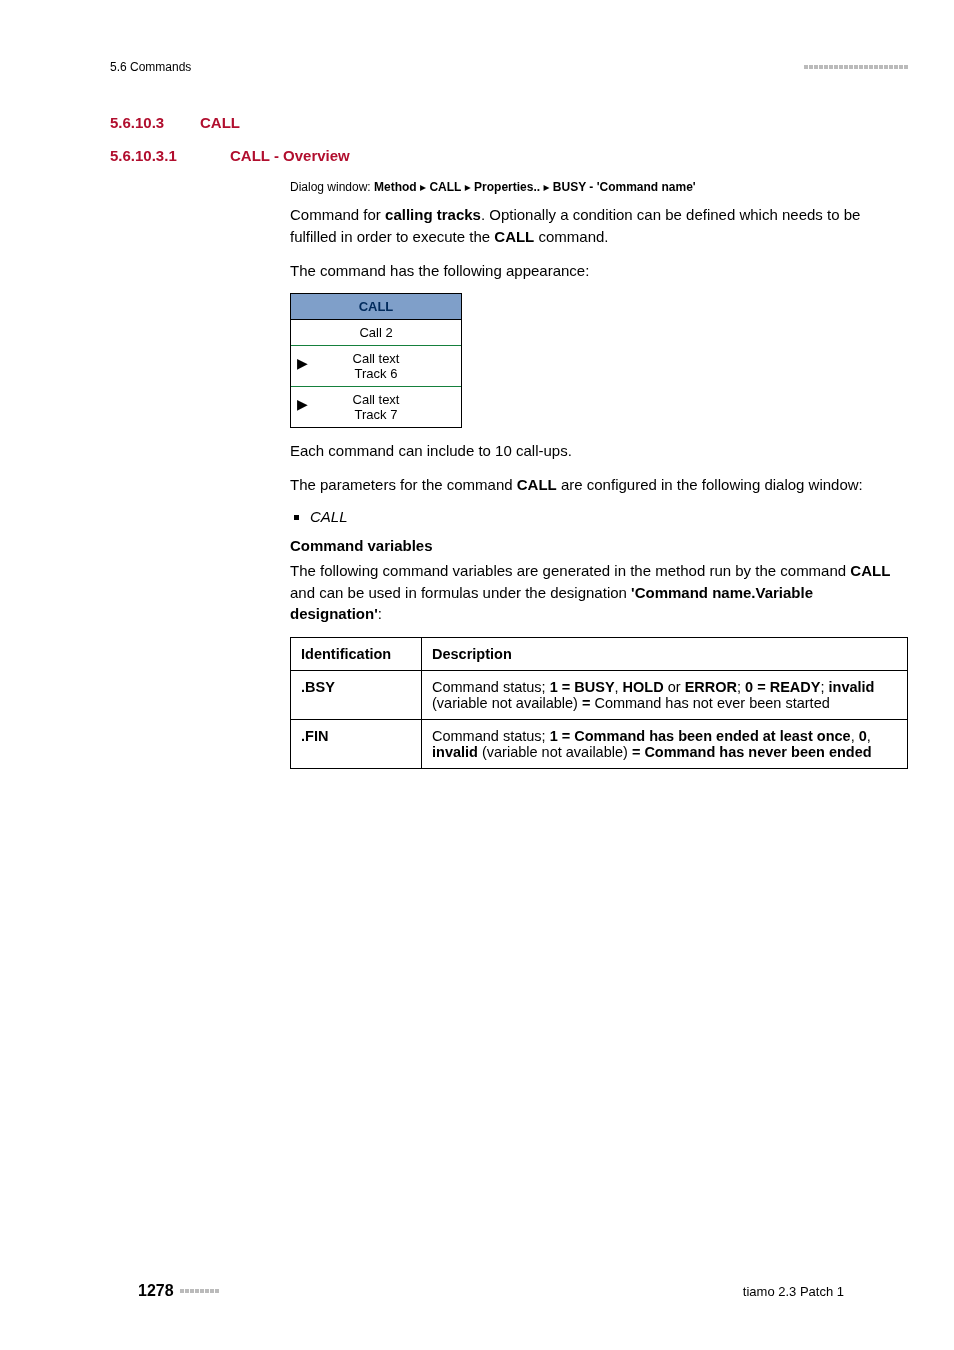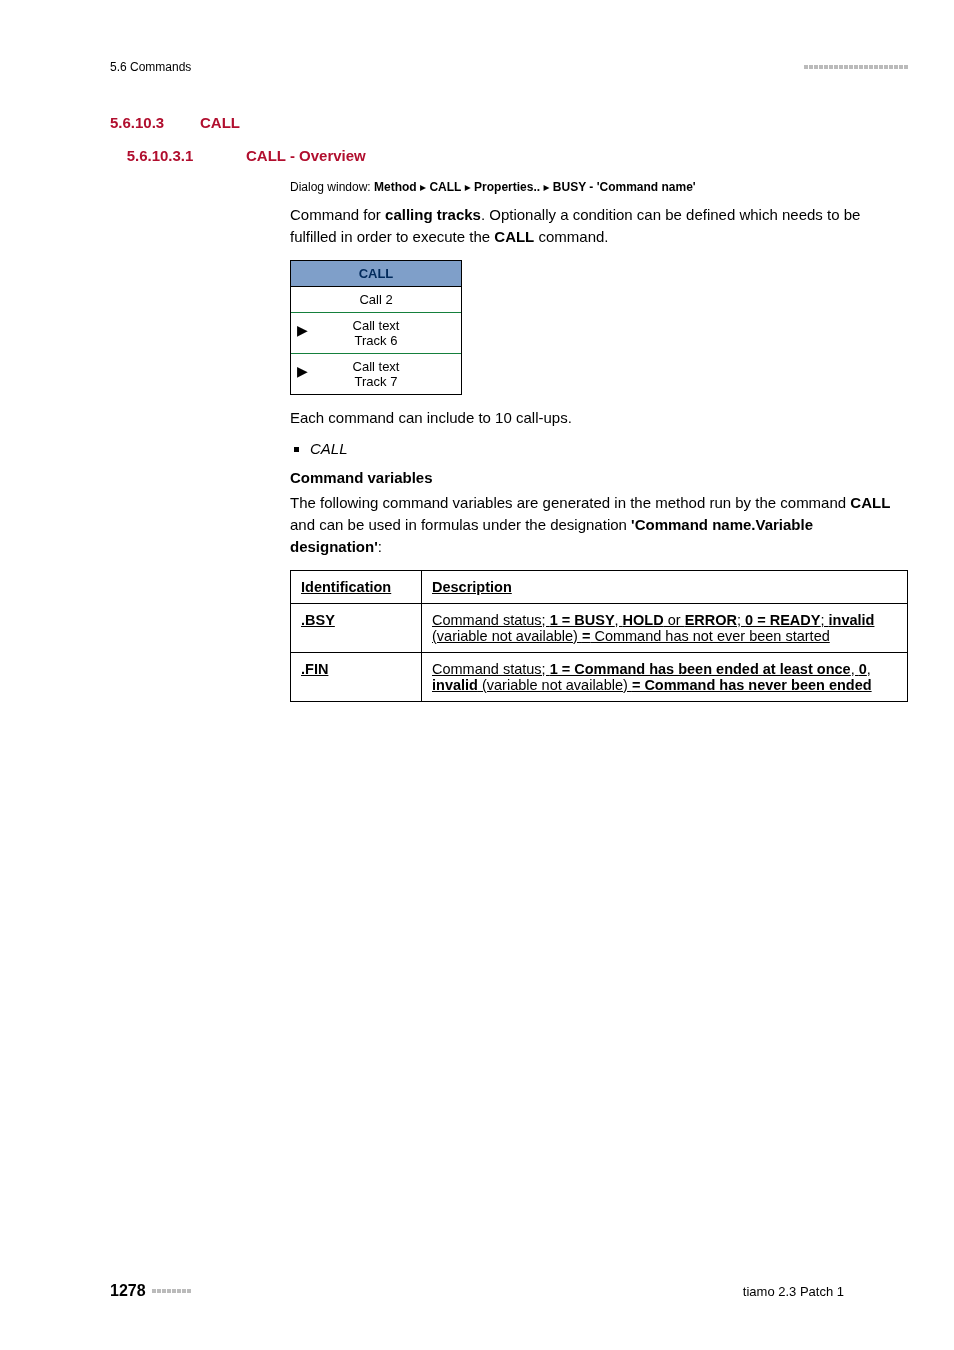--- a/index.html
+++ b/index.html
@@ -104,41 +104,41 @@
   table.vars {
     border-collapse: collapse;
     width: 100%;
     font-size: 14.5px;
   }
   table.vars th, table.vars td {
     border: 1px solid #000;
     padding: 8px 10px;
     text-align: left;
     vertical-align: top;
-    text-decoration: underline;
   }
   table.vars th {
     font-weight: bold;
   }
   .footer-row {
     position: absolute;
     bottom: 50px;
     left: 110px;
     right: 110px;
     display: flex;
     justify-content: space-between;
     align-items: center;
     font-size: 13px;
   }
   .footer-pagenum {
     font-weight: bold;
     font-size: 16px;
     display: flex;
     align-items: center;
     gap: 6px;
+    margin-left: 28px;
   }
   .footer-dots {
     display: flex;
     gap: 1px;
   }
   .footer-dots span {
     width: 4px;
     height: 4px;
     background: #bbb;
     display: inline-block;
@@ -174,59 +174,63 @@
         <span></span>
         <span></span>
     </span>
   </div>
 
   <div class="sec-row">
     <span class="sec-num">5.6.10.3</span>
     <span class="sec-title">CALL</span>
   </div>
 
-  <div class="sec-row" style="gap:36px;text-align:center;">
+  <div class="sec-row" style="gap:20px;">
     <span class="sec-num" style="min-width:100px;">5.6.10.3.1</span>
     <span class="sec-title">CALL - Overview</span>
   </div>
 
   <div class="body-indent">
 
     <div class="dialog-line">
       <span>Dialog window: </span>
       <b>Method</b> ▸
       <b>CALL</b> ▸
       <b>Properties..</b> ▸
       <b>BUSY - 'Command name'</b>
     </div>
 
     <div class="p">
       <span>Command for </span><b>calling tracks</b><span>. Optionally a condition can be defined which needs to be fulfilled in order to execute the </span><b>CALL</b><span> command.</span>
     </div>
 
+    <div class="p">The command has the following appearance:</div>
 
     <div class="call-box">
       <div class="call-head">CALL</div>
       <div class="call-row">
         <span>Call 2</span>
       </div>
       <div class="call-row">
         <span class="arrow">▶</span>
         <span>Call text</span><br>
         <span>Track 6</span>
       </div>
       <div class="call-row">
         <span class="arrow">▶</span>
         <span>Call text</span><br>
         <span>Track 7</span>
       </div>
     </div>
 
     <div class="p">Each command can include to 10 call-ups.</div>
 
+    <div class="p">
+      <span>The parameters for the command </span><b>CALL</b><span> are configured in the following dialog window:</span>
+    </div>
     <ul class="square">
       <li>CALL</li>
     </ul>
 
     <div class="subhead">Command variables</div>
     <div class="p">
       <span>The following command variables are generated in the method run by the command </span><b>CALL</b><span> and can be used in formulas under the designation </span><b>'Command name.Variable designation'</b><span>:</span>
     </div>
 
     <table class="vars">

